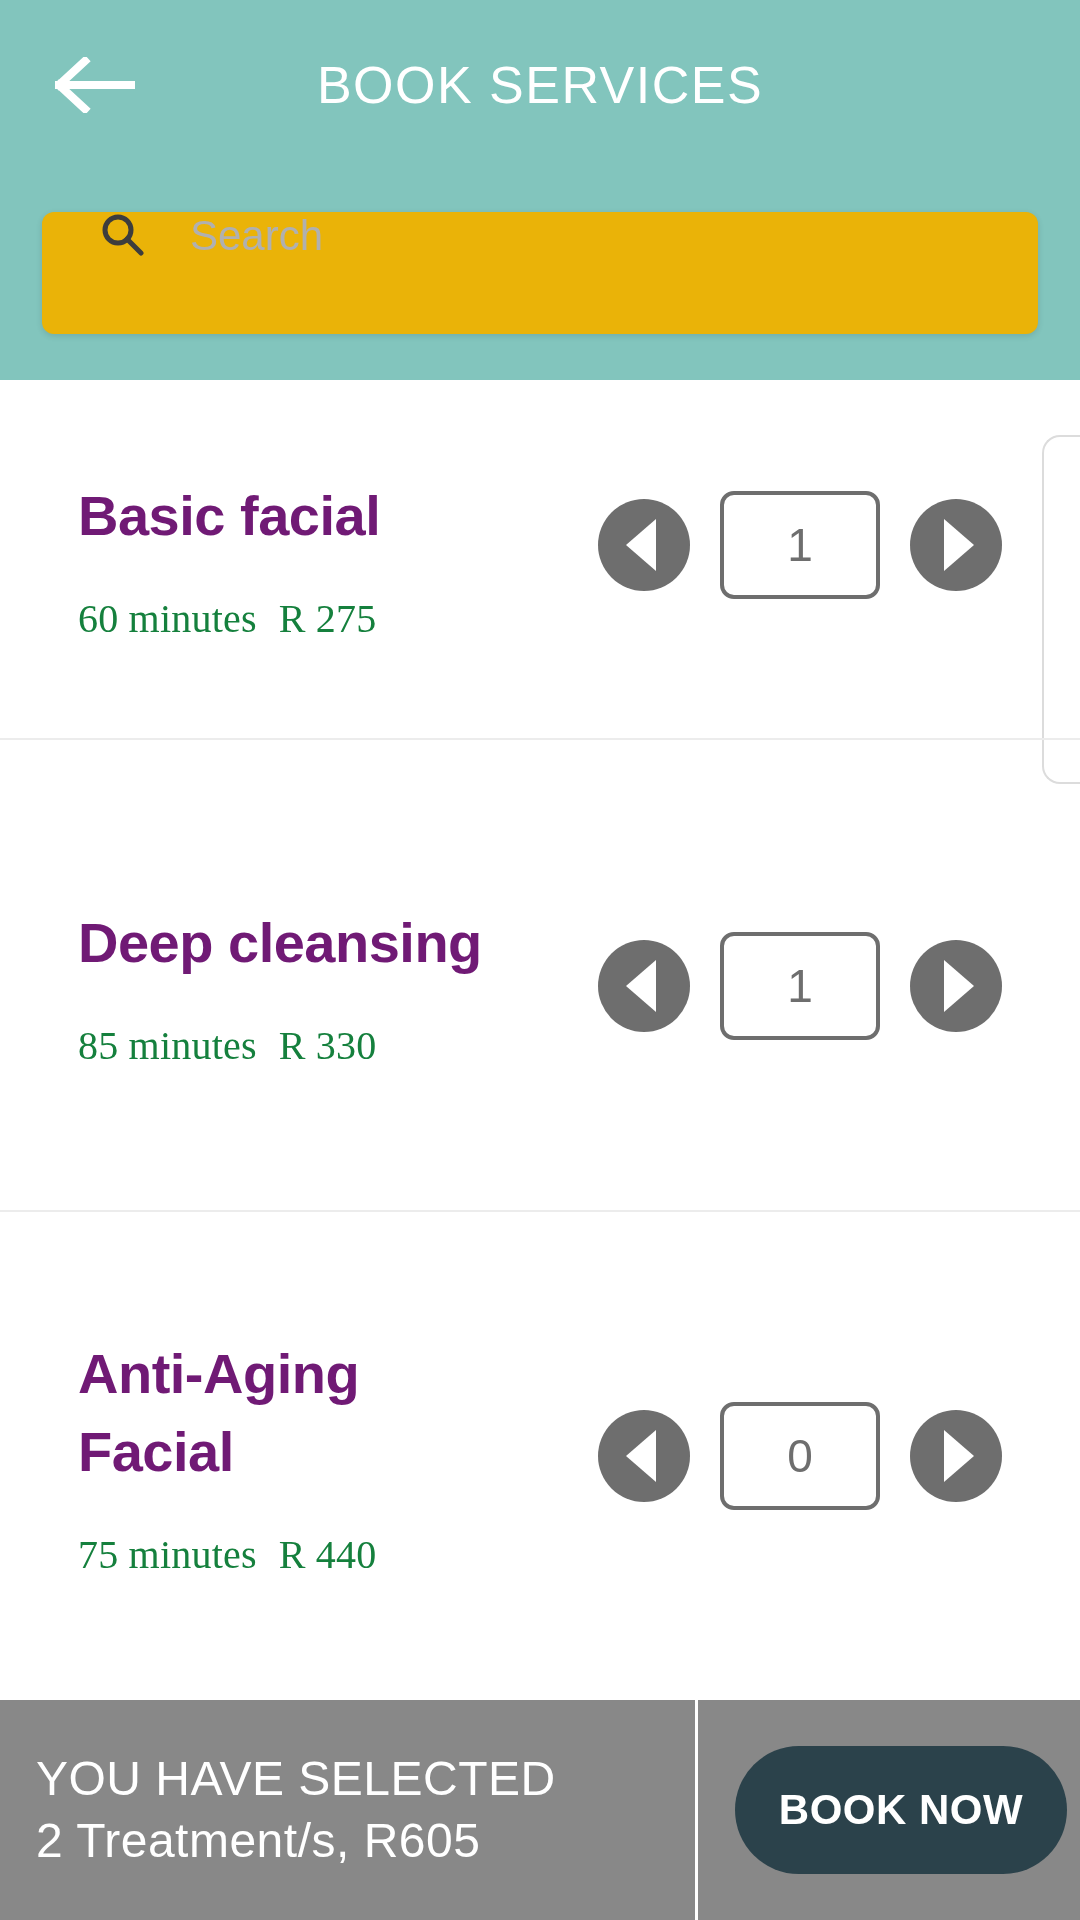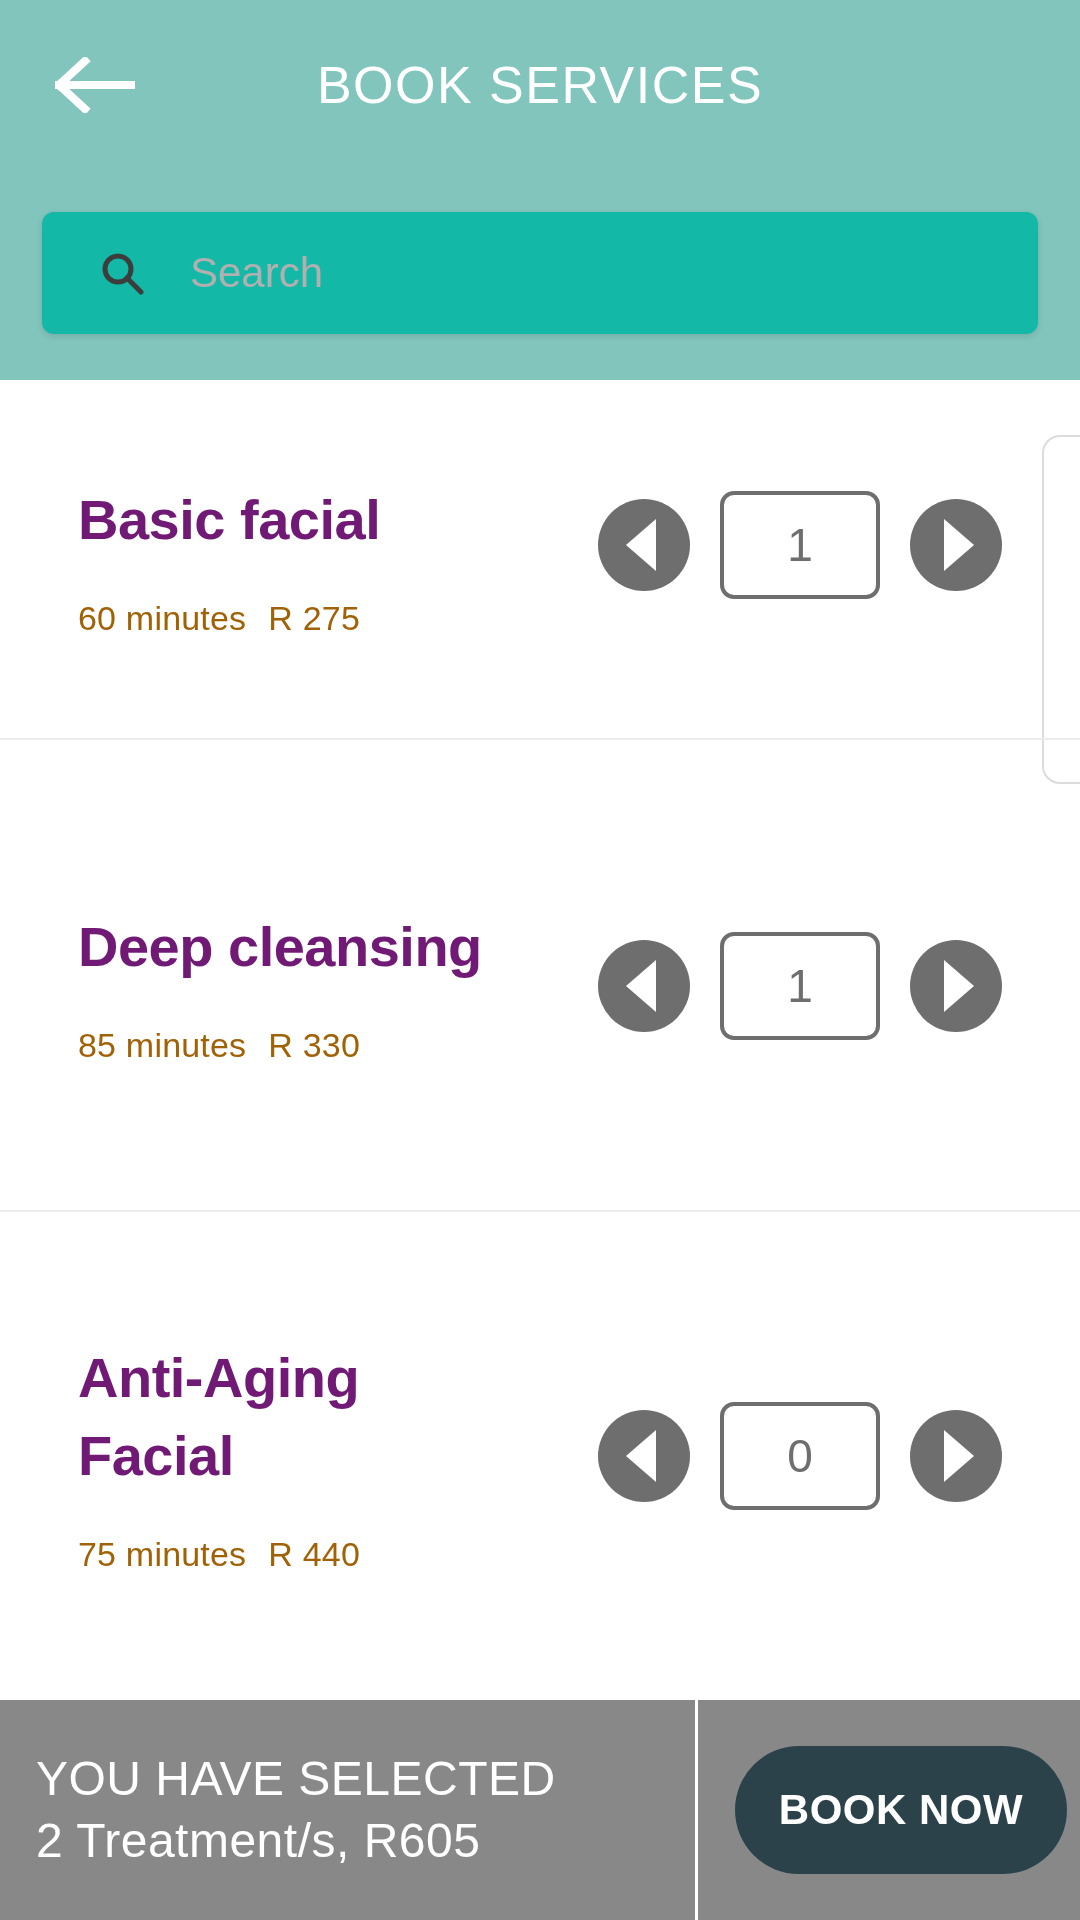--- a/index.html
+++ b/index.html
@@ -65,25 +65,25 @@
     line-height: 80px;
   }
 
   
   .search-wrap {
     position: absolute;
     left: 42px;
     top: 212px;
     width: 996px;
     height: 122px;
-    background: #14b8a6;
+    background: #eab308;
     border-radius: 12px;
     box-shadow: 0 2px 6px rgba(0,0,0,0.12);
     display: flex;
-    align-items: center;
+    align-items: flex-start;
     box-sizing: border-box;
   }
   .search-icon {
     margin-left: 58px;
     margin-right: 46px;
     width: 44px;
     height: 44px;
     display: flex;
     align-items: center;
     justify-content: center;
@@ -134,23 +134,24 @@
   .svc-name {
     font-size: 56px;
     font-weight: bold;
     color: #701a75;
     line-height: 78px;
     letter-spacing: -0.5px;
     max-width: 430px;
   }
   .svc-meta {
     margin-top: 40px;
-    font-size: 34px;
-    color: #a16207;
+    font-size: 40px;
+    color: #15803d;
     letter-spacing: 0.2px;
+    font-family: Liberation Serif, serif;
   }
   .svc-meta .gap { display: inline-block; width: 22px; }
 
   
   .stepper {
     position: absolute;
     right: 78px;
     top: 50%;
     transform: translateY(-50%);
     display: flex;

